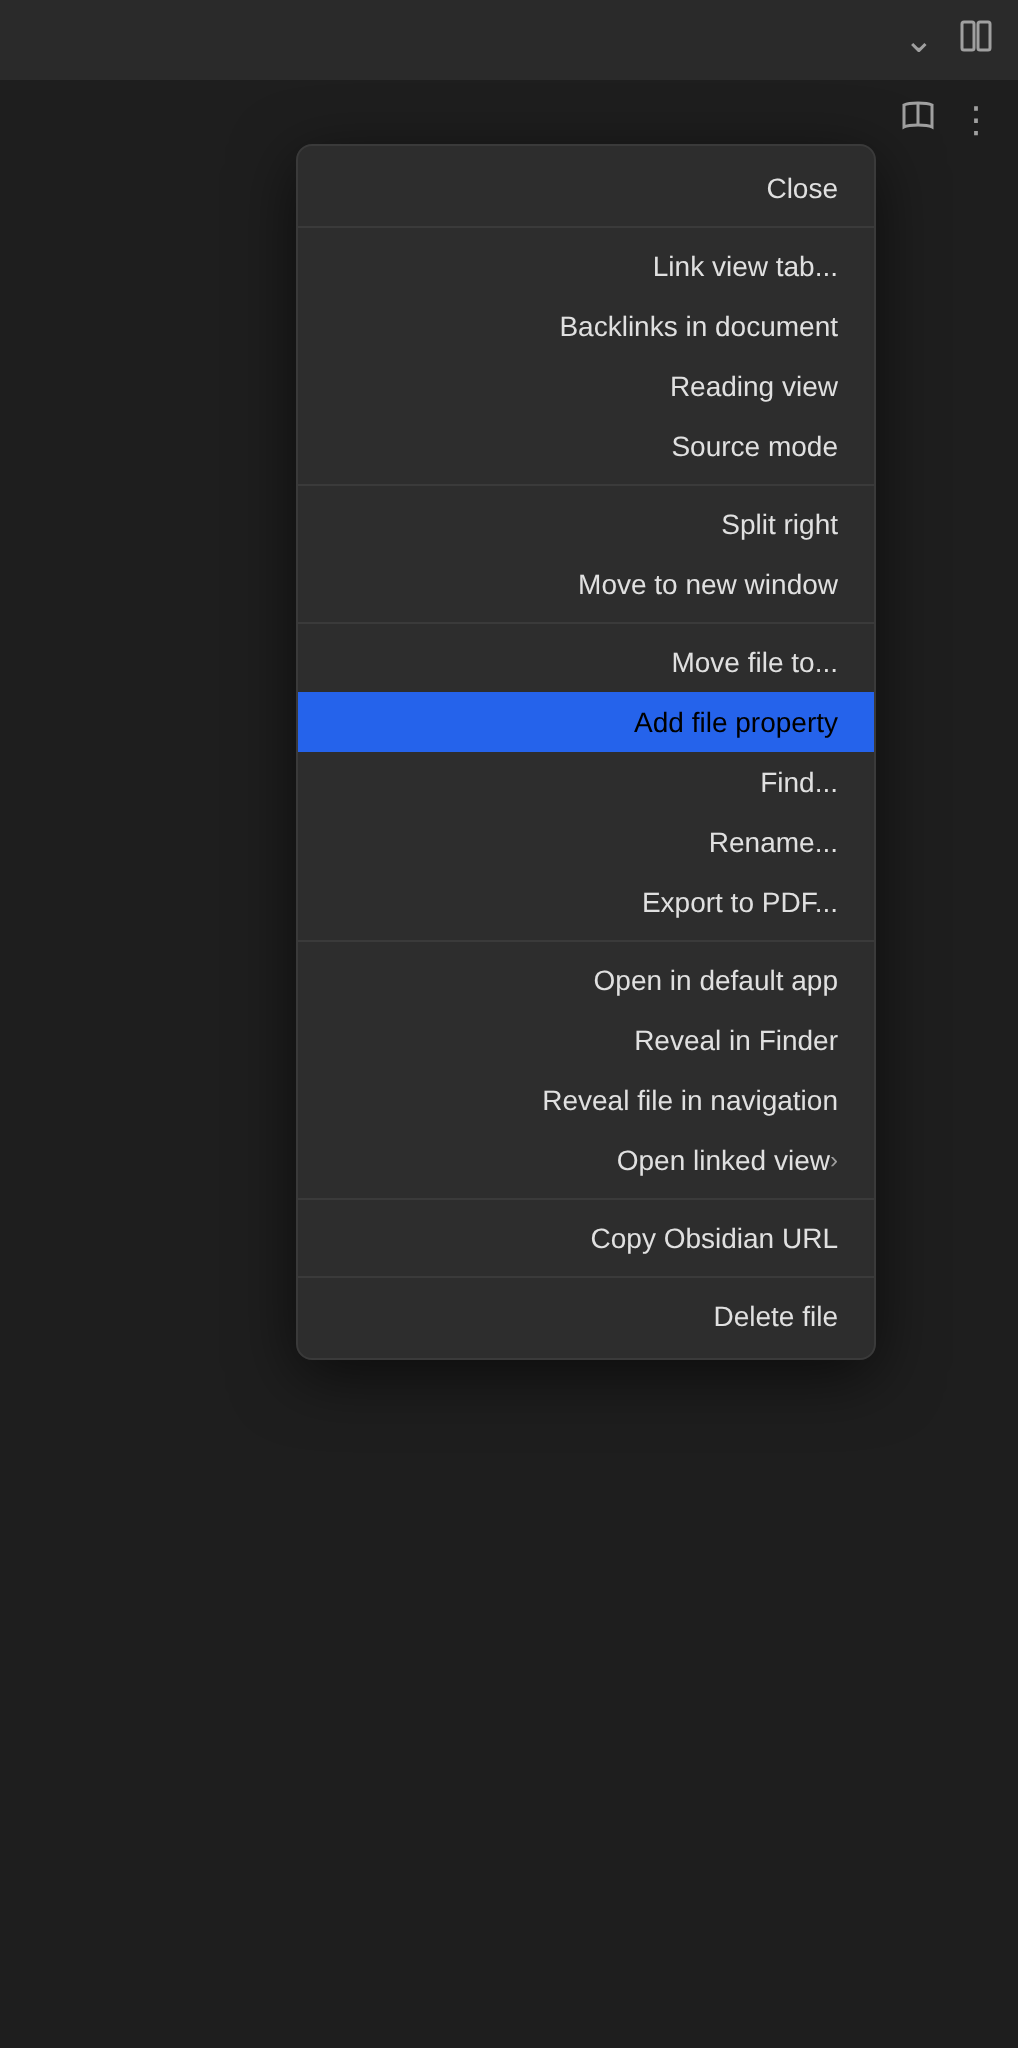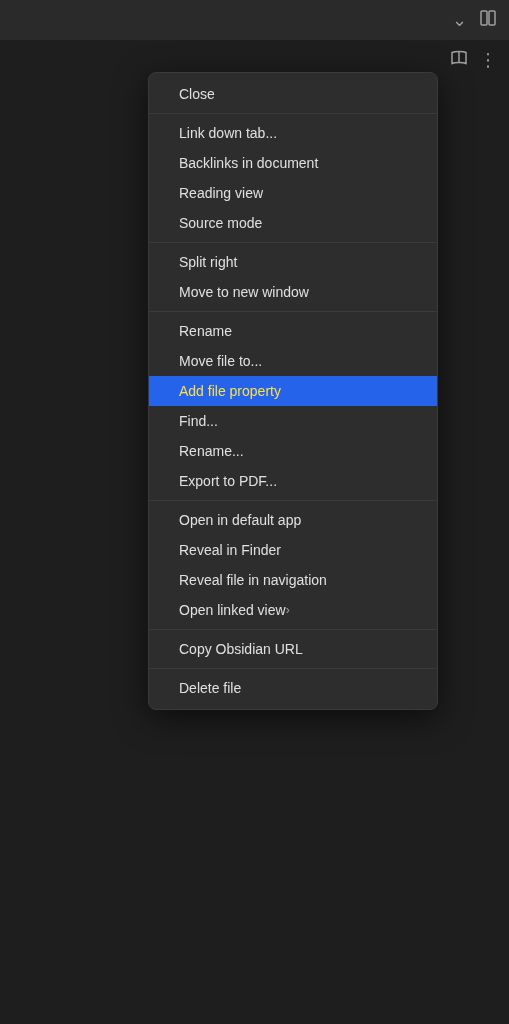--- a/index.html
+++ b/index.html
@@ -59,31 +59,31 @@
       background-color: #2d2d2d;
       border-radius: 8px;
       padding: 6px 0;
       box-shadow: 0 8px 32px rgba(0,0,0,0.6);
       border: 1px solid #3a3a3a;
     }
 
     .menu-item {
       display: flex;
       align-items: center;
-      justify-content: flex-start;
-      padding: 7px 30px;
+      justify-content: flex-end;
+      padding: 7px 18px;
       color: #e0e0e0;
       font-size: 14px;
       cursor: pointer;
       white-space: nowrap;
     }
 
     .menu-item.highlighted {
       background-color: #2563eb;
-      color: #fde047;
+      color: #000000;
     }
 
     .menu-divider {
       height: 1px;
       background-color: #3a3a3a;
       margin: 4px 0;
     }
 
     .menu-item .chevron {
       color: #a0a0a0;
@@ -112,42 +112,39 @@
   </span>
   <span class="secondary-bar-icon">⋮</span>
 </div>
 
 <div class="context-menu" id="context-menu">
 <div class="menu-item">
       <span>Close</span>
     </div>
     <div class="menu-divider"></div>
     <div class="menu-item">
-      <span>Link down tab...</span>
+      <span>Link view tab...</span>
     </div>
     <div class="menu-item">
       <span>Backlinks in document</span>
     </div>
     <div class="menu-item">
       <span>Reading view</span>
     </div>
     <div class="menu-item">
       <span>Source mode</span>
     </div>
     <div class="menu-divider"></div>
     <div class="menu-item">
       <span>Split right</span>
     </div>
     <div class="menu-item">
       <span>Move to new window</span>
     </div>
     <div class="menu-divider"></div>
-    <div class="menu-item">
-      <span>Rename</span>
-    </div>
     <div class="menu-item">
       <span>Move file to...</span>
     </div>
     <div class="menu-item highlighted">
       <span>Add file property</span>
     </div>
     <div class="menu-item">
       <span>Find...</span>
     </div>
     <div class="menu-item">

